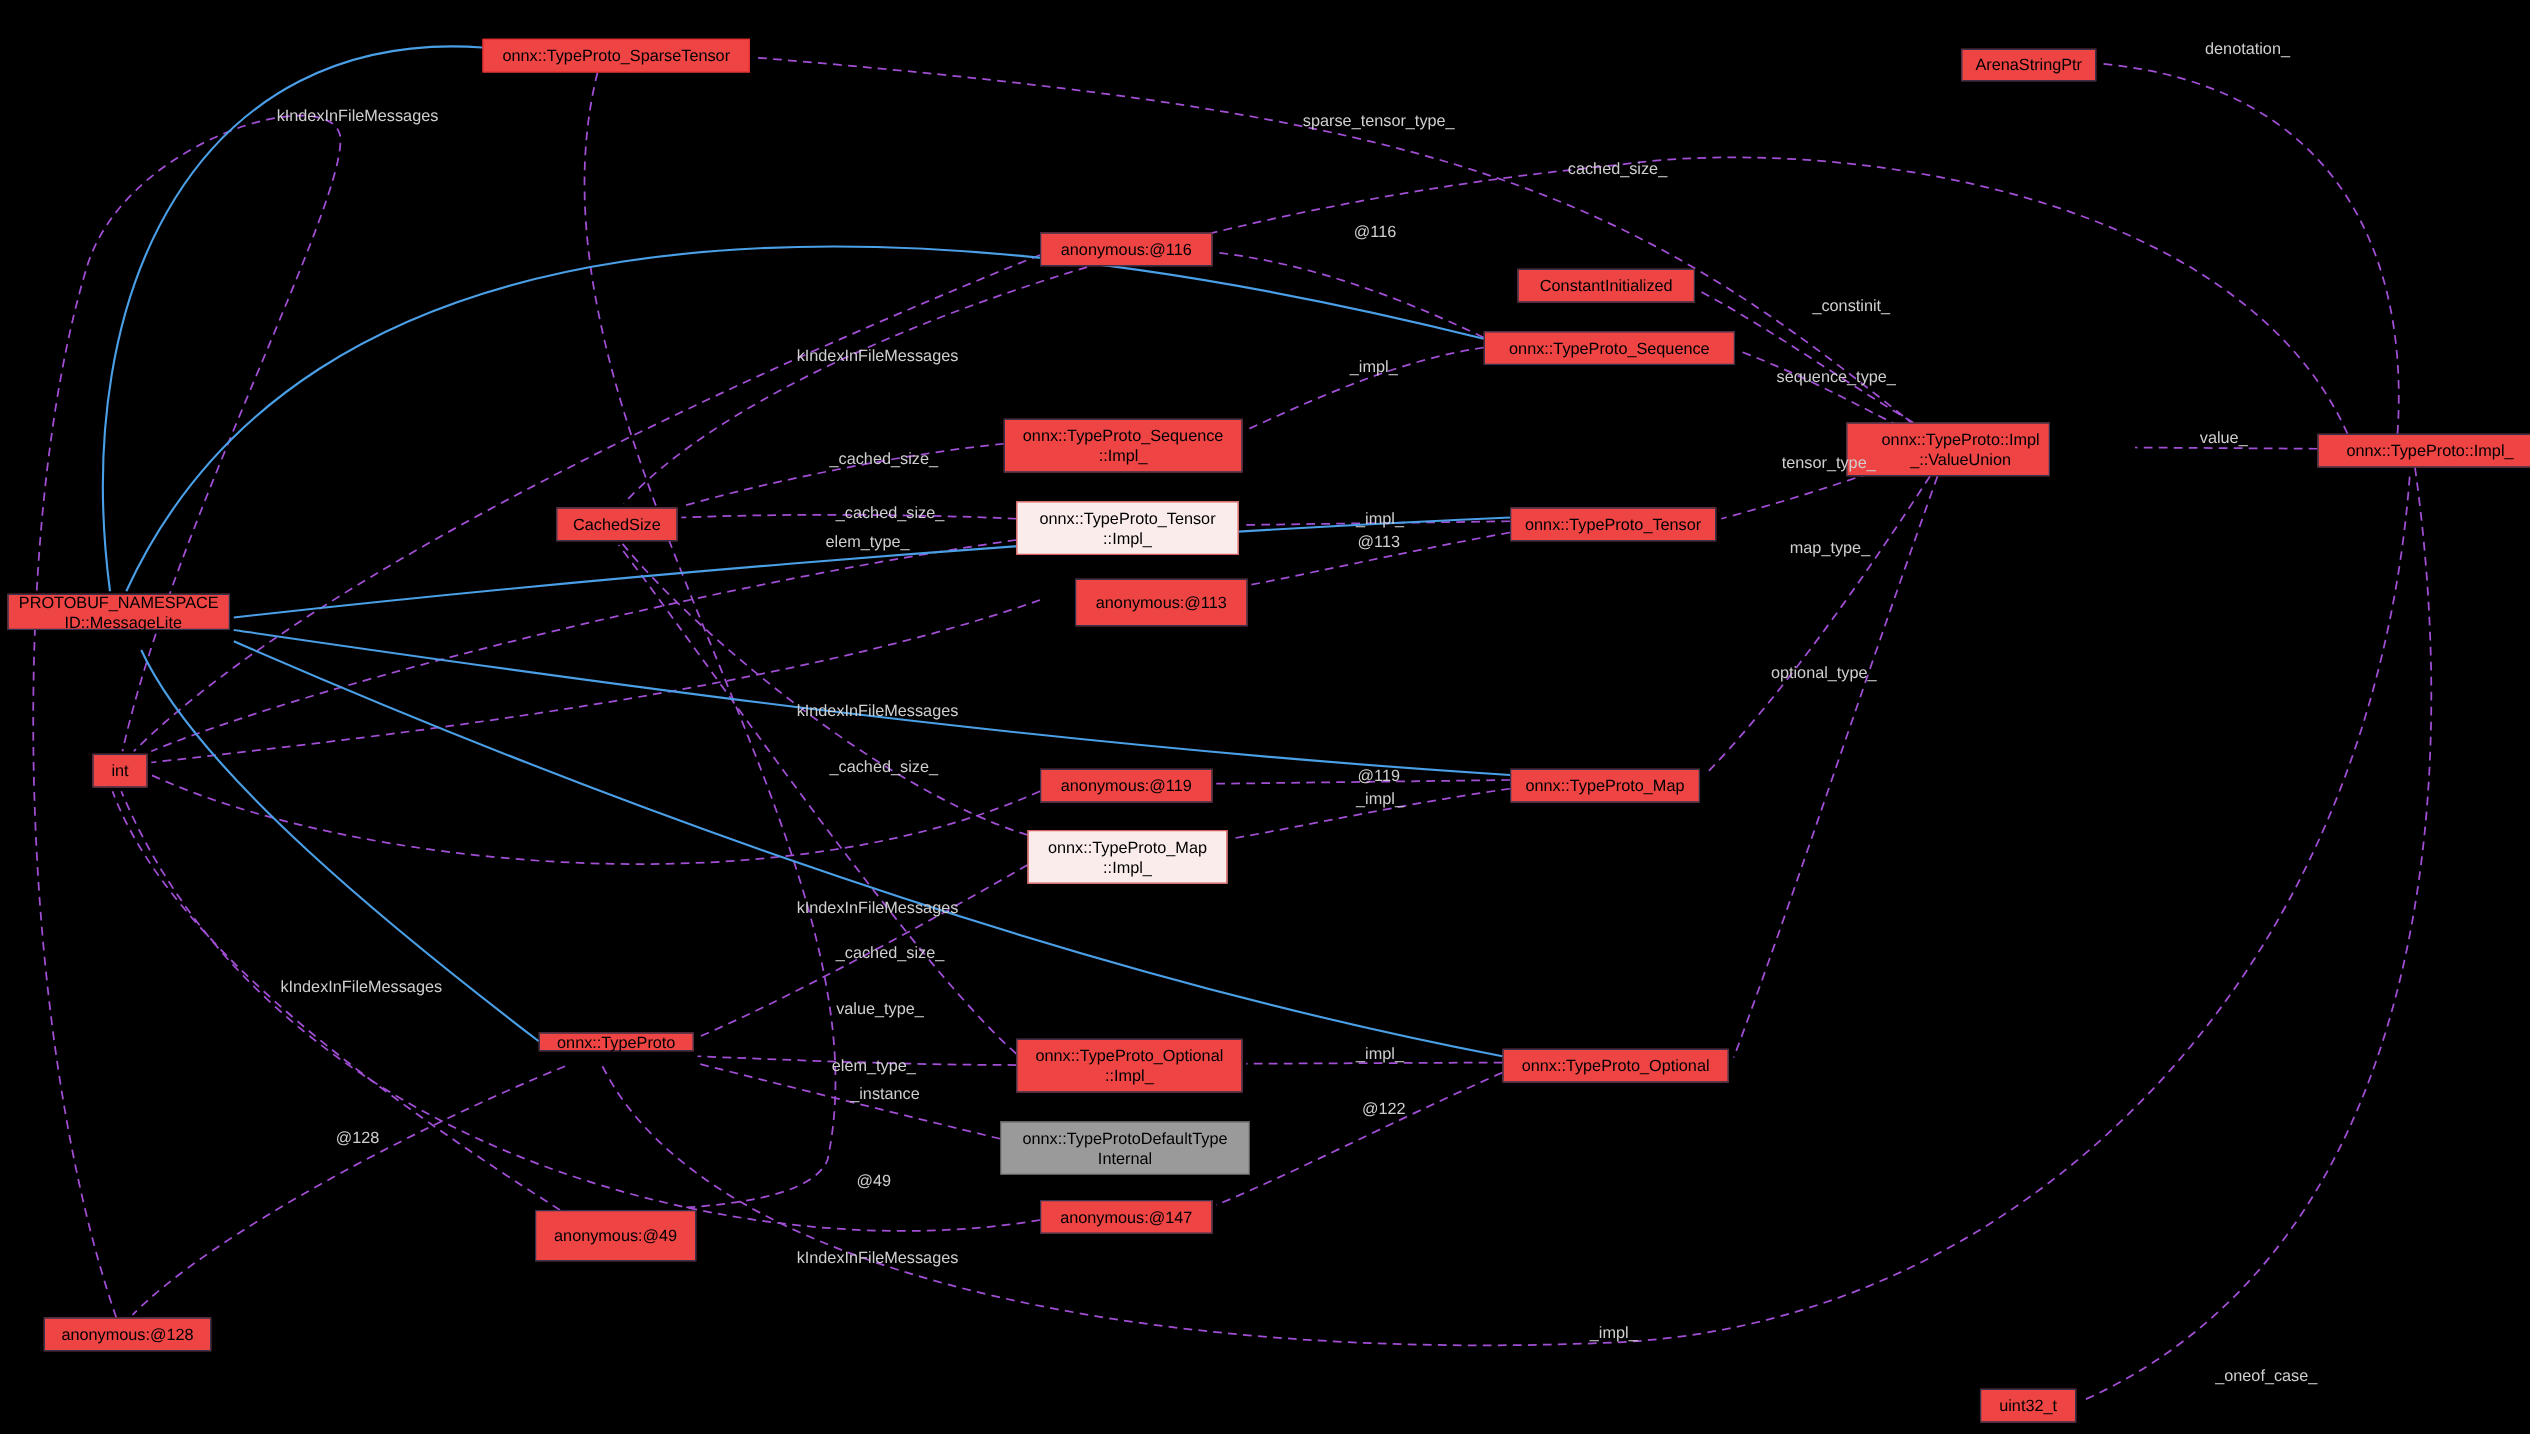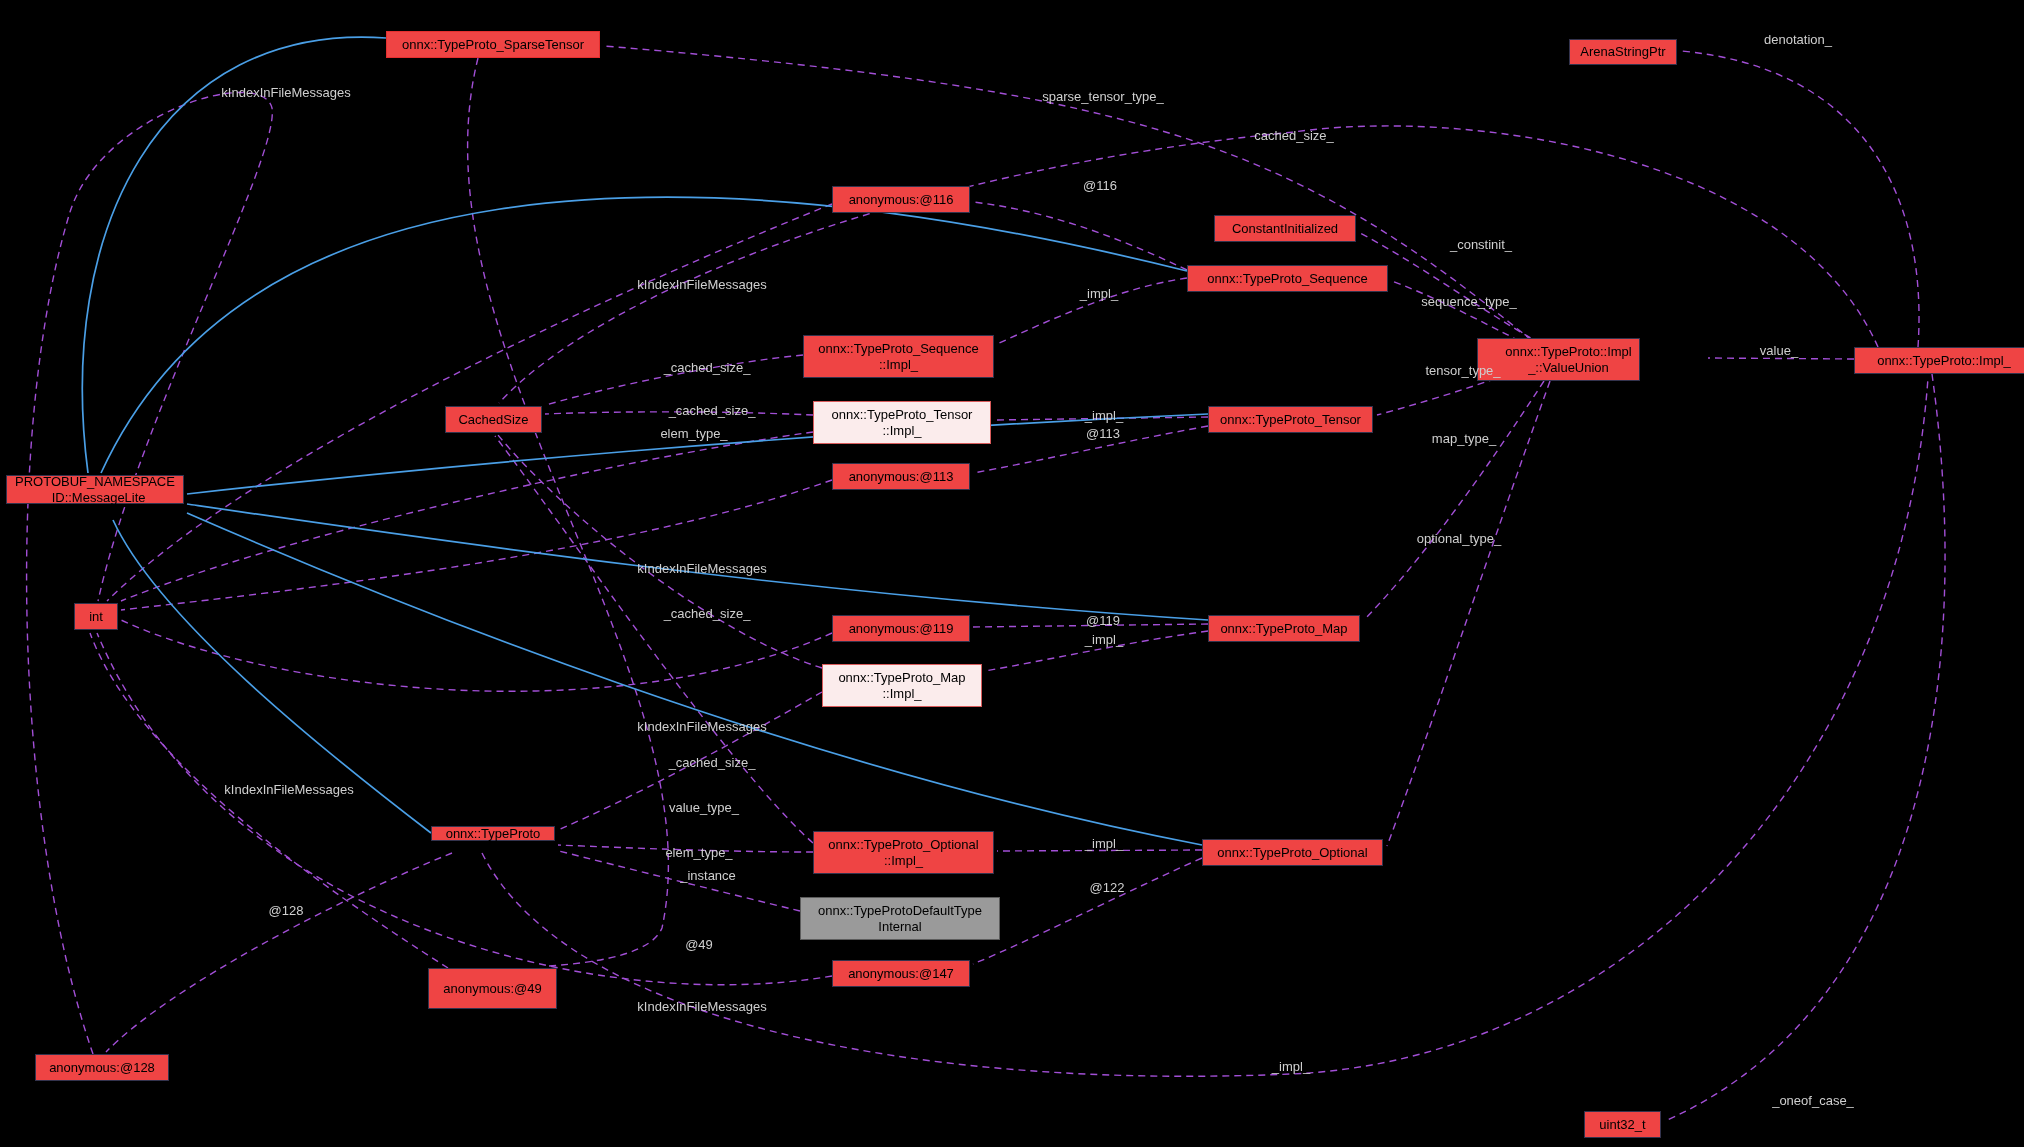--- a/index.html
+++ b/index.html
@@ -85,21 +85,21 @@
 <div class="node" style="left:1187px;top:265px;width:201px;height:27px;">onnx::TypeProto_Sequence</div>
 <div class="node" style="left:1477px;top:338px;width:163px;height:43px;padding-left:20px;">onnx::TypeProto::Impl
 _::ValueUnion</div>
 <div class="node" style="left:1854px;top:347px;width:180px;height:27px;">onnx::TypeProto::Impl_</div>
 <div class="node" style="left:803px;top:335px;width:191px;height:43px;">onnx::TypeProto_Sequence
 ::Impl_</div>
 <div class="node" style="left:445px;top:406px;width:97px;height:27px;">CachedSize</div>
 <div class="node redfill" style="left:813px;top:401px;width:178px;height:43px;">onnx::TypeProto_Tensor
 ::Impl_</div>
 <div class="node" style="left:1208px;top:406px;width:165px;height:27px;">onnx::TypeProto_Tensor</div>
-<div class="node" style="left:832px;top:463px;width:138px;height:27px;">anonymous:@113</div>
+<div class="node" style="left:860px;top:463px;width:138px;height:38px;">anonymous:@113</div>
 <div class="node" style="left:6px;top:475px;width:178px;height:29px;">PROTOBUF_NAMESPACE
 _ID::MessageLite</div>
 <div class="node" style="left:74px;top:603px;width:44px;height:27px;">int</div>
 <div class="node" style="left:832px;top:615px;width:138px;height:27px;">anonymous:@119</div>
 <div class="node" style="left:1208px;top:615px;width:152px;height:27px;">onnx::TypeProto_Map</div>
 <div class="node redfill" style="left:822px;top:664px;width:160px;height:43px;">onnx::TypeProto_Map
 ::Impl_</div>
 <div class="node" style="left:431px;top:826px;width:124px;height:15px;">onnx::TypeProto</div>
 <div class="node" style="left:813px;top:831px;width:181px;height:43px;">onnx::TypeProto_Optional
 ::Impl_</div>

